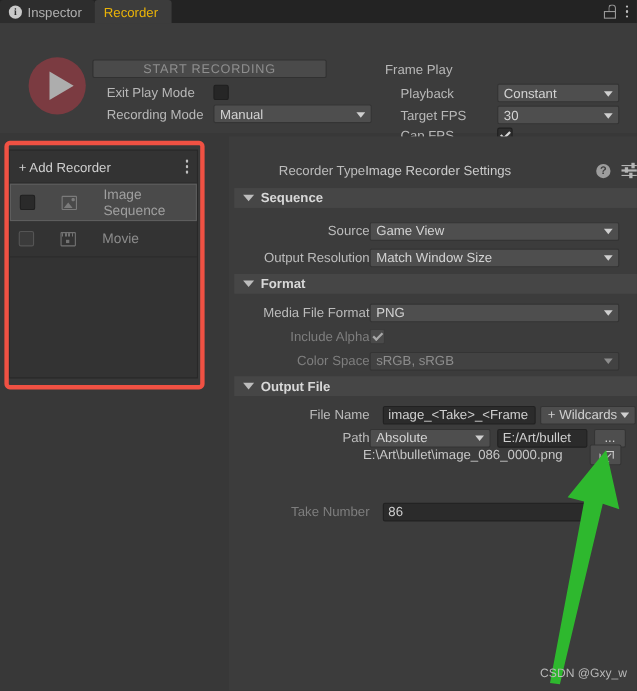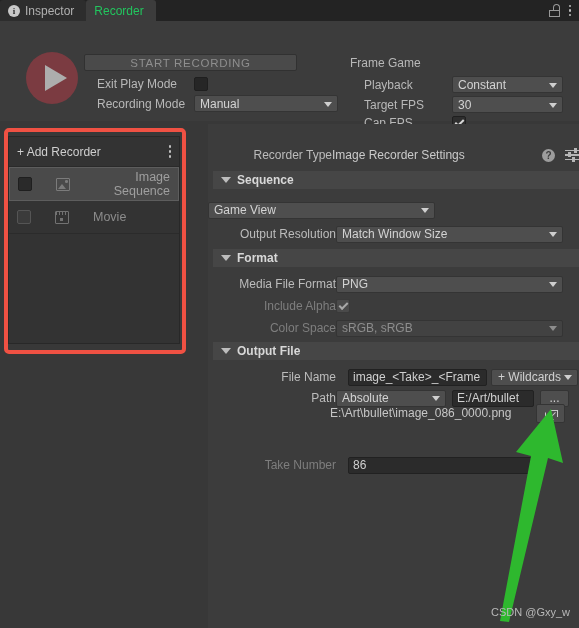--- a/index.html
+++ b/index.html
@@ -30,21 +30,21 @@
     display: flex; align-items: center;
     padding: 0 12px 0 8px;
     font-size: 12px;
     color: #b4b4b4;
     gap: 5px;
     border-top-left-radius: 3px;
     border-top-right-radius: 3px;
     white-space: nowrap;
   }
   .tab.inactive { background: #2d2d2d; color: #b0b0b0; }
-  .tab.active { background: #3c3c3c; color: #22c55e; }
+  .tab.active { background: #3c3c3c; color: #eab308; }
   .info-dot {
     width: 12px; height: 12px; border-radius: 50%;
     background: #c9c9c9; color: #2d2d2d;
     font-size: 9px; font-weight: bold;
     display: flex; align-items: center; justify-content: center;
     font-family: "Liberation Serif", serif;
   }
   .tabbar-right {
     margin-left: auto;
     display: flex; align-items: center; gap: 9px;
@@ -166,21 +166,21 @@
     color: #cfcfcf; font-size: 12px;
   }
   .addrec .kebab2 { margin-left: auto; display: flex; flex-direction: column; gap: 2.5px; }
   .addrec .kebab2 i { width: 2.5px; height: 2.5px; border-radius: 50%; background: #c0c0c0; }
   .recrow {
     height: 32px;
     display: flex; align-items: center;
     padding: 16px 8px;
     gap: 24px;
     border-bottom: 1px solid #2b2b2b;
-    color: #8c8c8c; font-size: 12.5px; text-align: right;
+    color: #8c8c8c; font-size: 12.5px;
   }
   .recrow.selected { background: #4a4a4a; border: 1px solid #5d5d5d; color: #9f9f9f; }
   .recrow .cb2 {
     width: 14px; height: 14px;
     background: #262626; border: 1px solid #1f1f1f; border-radius: 2px;
     flex: none;
   }
   .recrow.selected .cb2 { background: #2a2a2a; }
   .recrow .cb2.empty { background: #3b3b3b; border-color: #555; }
   .mini-icon { width: 14px; height: 13px; position: relative; flex: none; opacity: .62; }
@@ -360,21 +360,21 @@
     </div>
 
     <div class="recmode-row">
       <span class="row-label">Recording Mode</span>
       <span class="dropdown" style="width:144px">
         <span>Manual</span>
         <span class="caret"></span>
       </span>
     </div>
 
-    <div class="fr-title">Frame Game</div>
+    <div class="fr-title">Frame Play</div>
 
     <div class="fr-row fr-pb">
       <span class="row-label">Playback</span>
       <span class="dropdown" style="width:111px">
         <span>Constant</span>
         <span class="caret"></span>
       </span>
     </div>
 
     <div class="fr-row fr-tf">
@@ -435,20 +435,21 @@
         </span>
       </span>
     </div>
 
     <div class="section-hdr" style="top:47px">
       <span class="tri-down"></span>
       <span>Sequence</span>
     </div>
 
     <div class="field-row" style="top:77px">
+      <span class="lbl">Source</span>
       <span class="dropdown" style="width:227px">
         <span>Game View</span>
         <span class="caret"></span>
       </span>
     </div>
 
     <div class="field-row" style="top:101px">
       <span class="lbl">Output Resolution</span>
       <span class="dropdown" style="width:227px">
         <span>Match Window Size</span>

